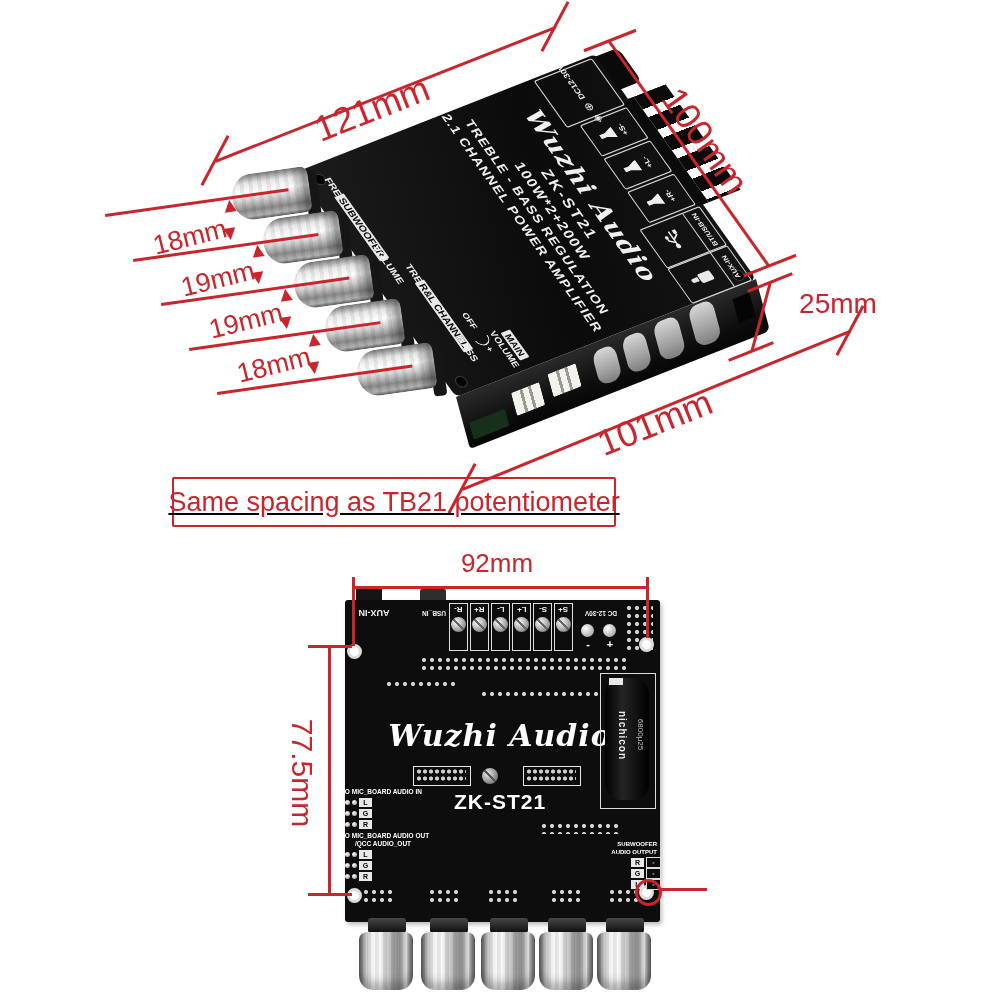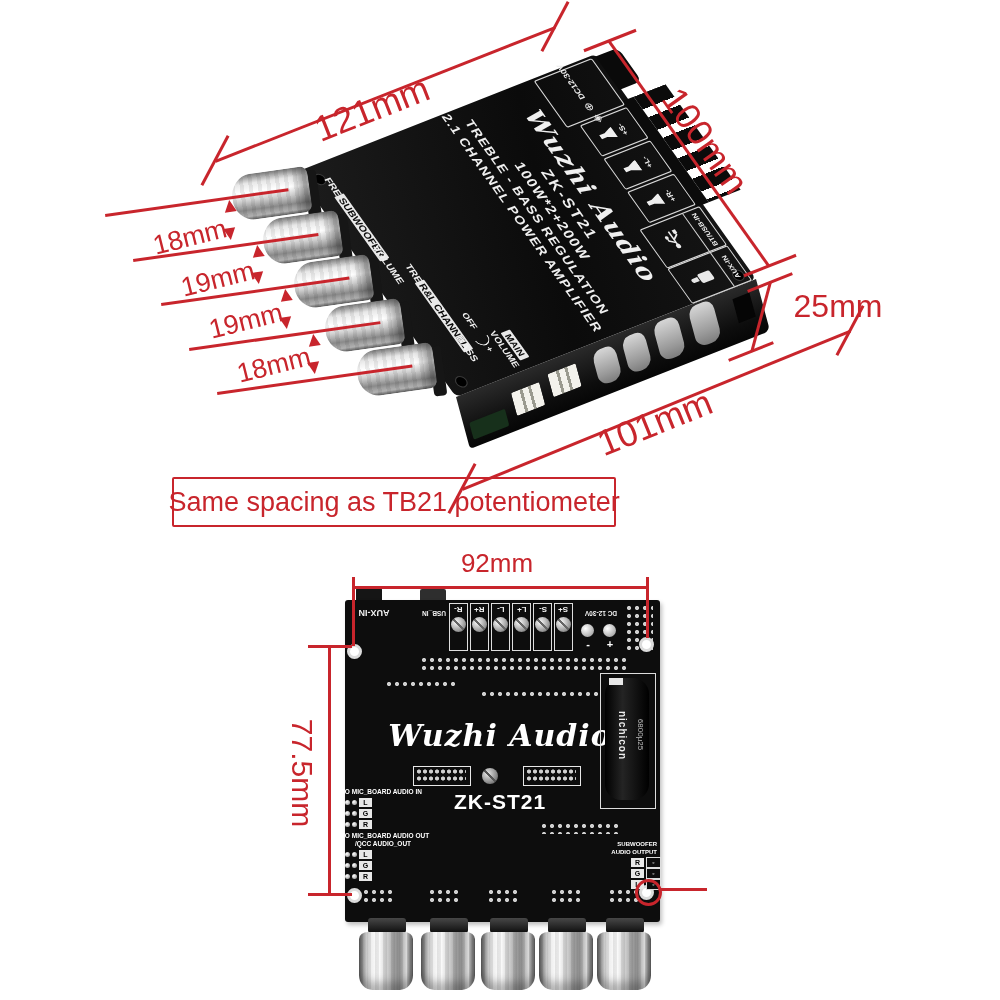--- a/index.html
+++ b/index.html
@@ -169,21 +169,21 @@
   <div class="rlab" style="left:292px;top:88px;width:160px;font-size:36px;transform:rotate(-21.5deg);">121mm</div>
 
   <div class="rline" style="left:610px;top:40px;width:276px;transform:rotate(54.6deg);"></div>
   <div class="rtick" style="left:582px;top:39px;transform:rotate(-21.5deg);"></div>
   <div class="rtick" style="left:742px;top:264px;transform:rotate(-21.5deg);"></div>
   <div class="rlab" style="left:620px;top:120px;width:170px;font-size:36px;transform:rotate(54.6deg);">100mm</div>
 
   <div class="rline" style="left:772px;top:282px;width:72px;transform:rotate(105deg);"></div>
   <div class="rtick" style="left:746px;top:281px;width:48px;transform:rotate(-21.5deg);"></div>
   <div class="rtick" style="left:727px;top:350px;width:48px;transform:rotate(-21.5deg);"></div>
-  <div class="rlab" style="left:778px;top:288px;width:120px;font-size:32px;">25mm</div>
+  <div class="rlab" style="left:778px;top:288px;width:120px;font-size:28px;">25mm</div>
 
   <div class="rline" style="left:462px;top:488px;width:419px;transform:rotate(-22.2deg);"></div>
   <div class="rtick" style="left:434px;top:487px;transform:rotate(-62deg);"></div>
   <div class="rtick" style="left:822px;top:329px;transform:rotate(-62deg);"></div>
   <div class="rlab" style="left:570px;top:402px;width:170px;font-size:36px;transform:rotate(-22deg);">101mm</div>
 
   <div class="rline" style="left:105px;top:214px;width:185px;transform:rotate(-8deg);"></div>
   <div class="rline" style="left:133px;top:259px;width:187px;transform:rotate(-8deg);"></div>
   <div class="rline" style="left:161px;top:303px;width:190px;transform:rotate(-8deg);"></div>
   <div class="rline" style="left:189px;top:348px;width:193px;transform:rotate(-8deg);"></div>
@@ -196,21 +196,21 @@
   <div class="tri-u" style="left:280px;top:289px;transform:rotate(-8deg);"></div>
   <div class="tri-d" style="left:280px;top:317px;transform:rotate(-8deg);"></div>
   <div class="tri-u" style="left:308px;top:334px;transform:rotate(-8deg);"></div>
   <div class="tri-d" style="left:308px;top:362px;transform:rotate(-8deg);"></div>
 
   <div class="rlab" style="left:150px;top:222px;width:80px;font-size:27px;transform:rotate(-14deg);">18mm</div>
   <div class="rlab" style="left:178px;top:264px;width:80px;font-size:27px;transform:rotate(-14deg);">19mm</div>
   <div class="rlab" style="left:206px;top:306px;width:80px;font-size:27px;transform:rotate(-14deg);">19mm</div>
   <div class="rlab" style="left:234px;top:350px;width:80px;font-size:27px;transform:rotate(-14deg);">18mm</div>
 
-  <div style="position:absolute;left:172px;top:477px;width:440px;height:46px;border:2.5px solid var(--red);border-radius:2px;display:flex;align-items:center;justify-content:center;">
+  <div style="position:absolute;left:172px;top:477px;width:440px;height:46px;border:2.5px solid var(--red);border-radius:2px;display:flex;align-items:center;justify-content:center;text-decoration:underline;">
     <span class="rlab" style="position:static;font-size:27px;">Same spacing as TB21 potentiometer</span>
   </div>
 
   <div class="abs" style="left:356px;top:587px;width:26px;height:14px;background:#151515;border-radius:3px 3px 0 0;"></div>
   <div class="abs" style="left:420px;top:589px;width:26px;height:12px;background:#2e2e2e;border-radius:2px 2px 0 0;"></div>
 
   <div class="board-bot">
 
     <div class="abs" style="left:7px;top:8px;width:44px;color:#f2f2f2;font-size:9px;font-weight:bold;transform:rotate(180deg);text-align:center;">AUX-IN</div>
     <div class="abs" style="left:72px;top:10px;width:34px;color:#f2f2f2;font-size:6.5px;font-weight:bold;transform:rotate(180deg);text-align:center;">USB_IN</div>

